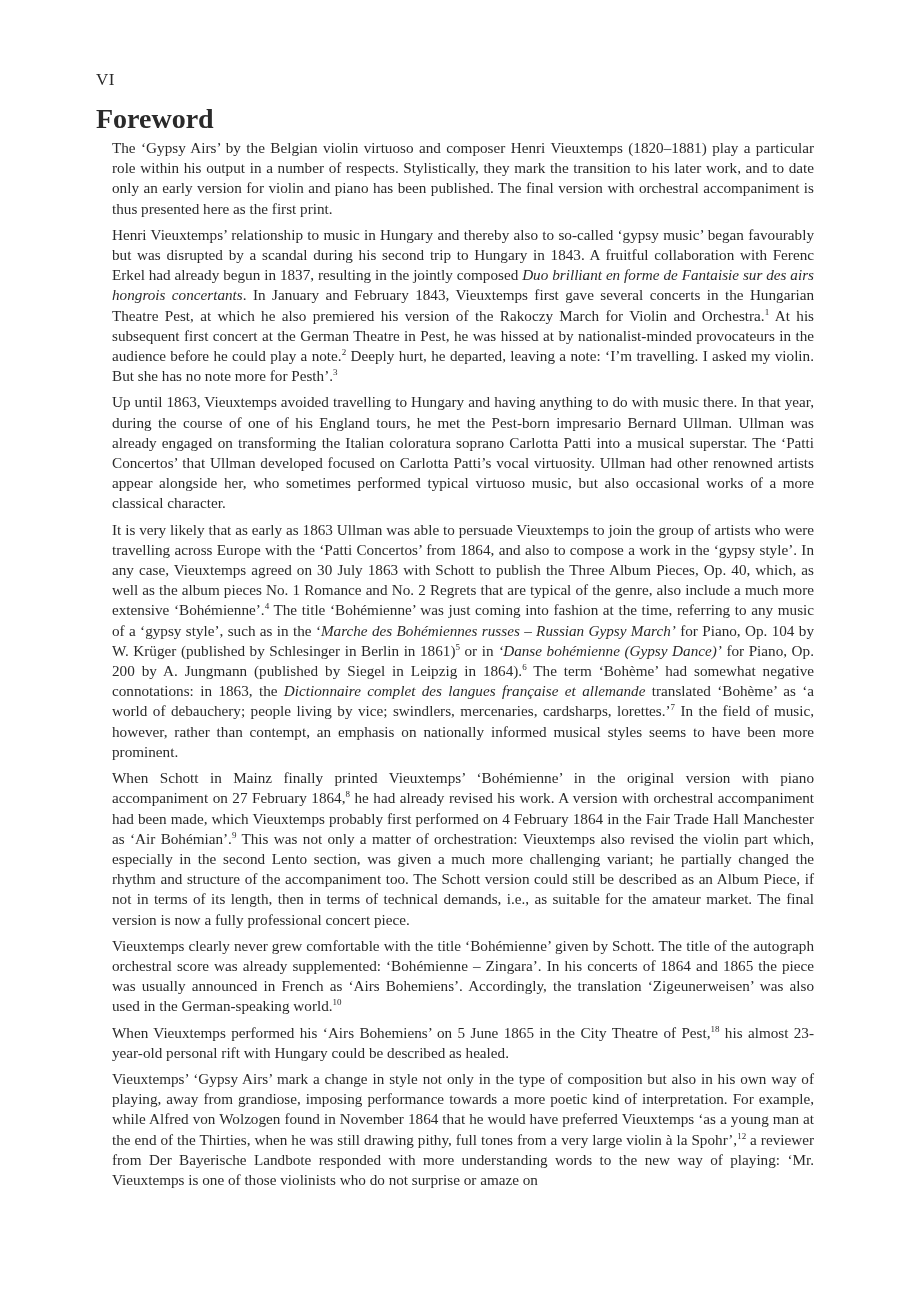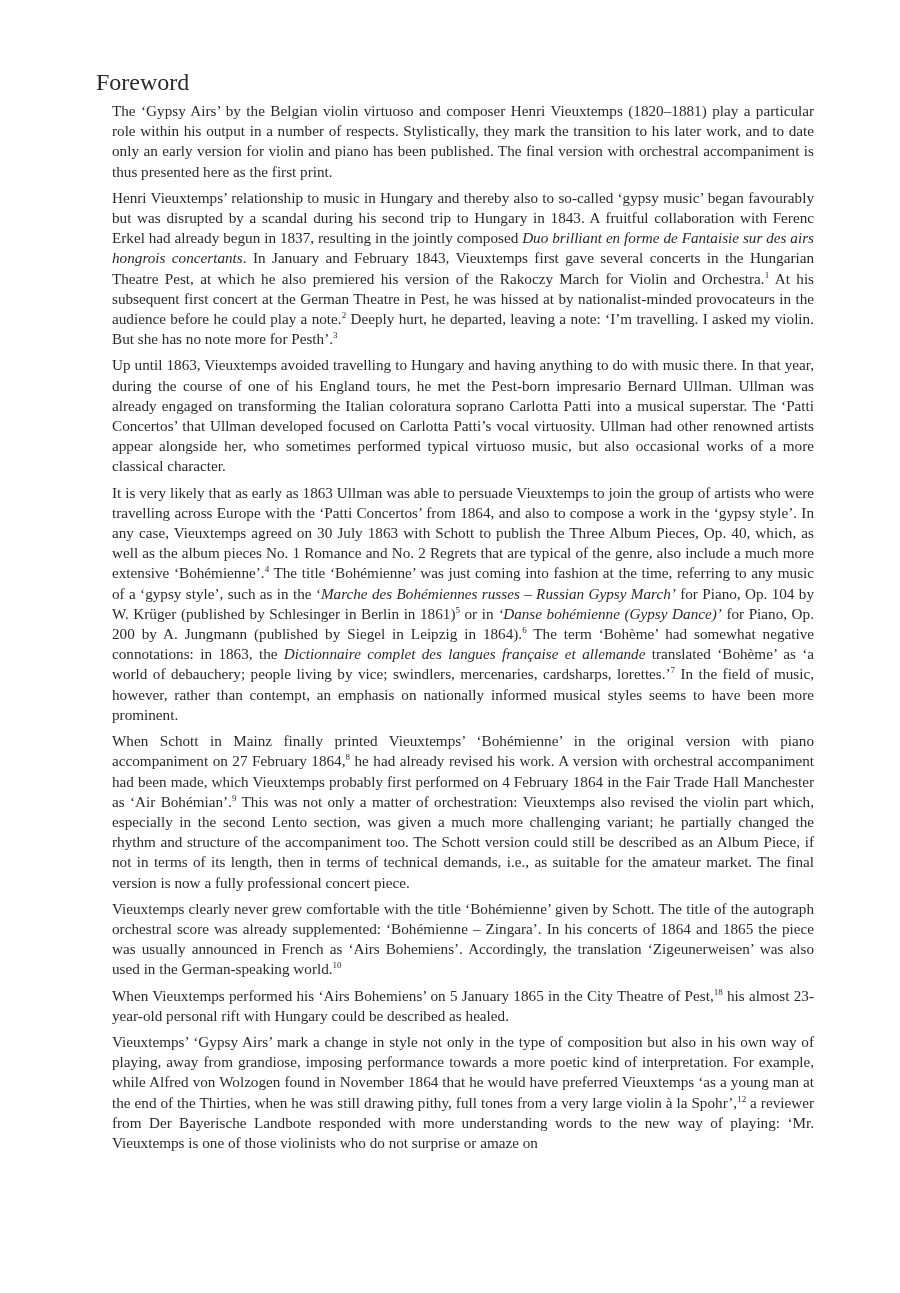--- a/index.html
+++ b/index.html
@@ -3,36 +3,37 @@
 <meta charset="utf-8">
 <style>
   html, body { margin: 0; padding: 0; background: #ffffff; }
   body { width: 900px; height: 1293px; position: relative; overflow: hidden; }
   .page {
     position: absolute; left: 96px; top: 70px; width: 718px;
     font-family: "Liberation Serif", "DejaVu Serif", serif;
     color: #2a2a2a;
   }
   .page-number { font-size: 17px; line-height: 20px; margin: 0 0 17px 0; letter-spacing: 0.5px; }
-  .title { font-size: 24px; line-height: 24px; margin: 0 0 7px 0; font-weight: normal; }
+  .title { font-size: 28px; line-height: 24px; margin: 0 0 7px 0; font-weight: bold; }
   .para {
     font-size: 15.2px; line-height: 20.2px; text-align: justify;
     margin: 0 0 6px 16px; hyphens: none;
   }
   .para i { font-style: italic; }
   sup { font-size: 9px; line-height: 0; vertical-align: super; }
 </style>
 </head>
 <body>
 
 <div class="page">
+  <div class="page-number">VI</div>
   <h1 class="title">Foreword</h1>
   <div id="body-text">
       <p class="para"><span>The ‘Gypsy Airs’ by the Belgian violin virtuoso and composer Henri Vieuxtemps (1820–1881) play a particular role within his output in a number of respects. Stylistically, they mark the transition to his later work, and to date only an early version for violin and piano has been published. The final version with orchestral accompaniment is thus presented here as the first print.</span></p>
       <p class="para"><span>Henri Vieuxtemps’ relationship to music in Hungary and thereby also to so-called ‘gypsy music’ began favourably but was disrupted by a scandal during his second trip to Hungary in 1843. A fruitful collaboration with Ferenc Erkel had already begun in 1837, resulting in the jointly composed </span><i>Duo brilliant en forme de Fantaisie sur des airs hongrois concertants</i><span>. In January and February 1843, Vieuxtemps first gave several concerts in the Hungarian Theatre Pest, at which he also premiered his version of the Rakoczy March for Violin and Orchestra.</span><sup>1</sup><span> At his subsequent first concert at the German Theatre in Pest, he was hissed at by nationalist-minded provocateurs in the audience before he could play a note.</span><sup>2</sup><span> Deeply hurt, he departed, leaving a note: ‘I’m travelling. I asked my violin. But she has no note more for Pesth’.</span><sup>3</sup></p>
       <p class="para"><span>Up until 1863, Vieuxtemps avoided travelling to Hungary and having anything to do with music there. In that year, during the course of one of his England tours, he met the Pest-born impresario Bernard Ullman. Ullman was already engaged on transforming the Italian coloratura soprano Carlotta Patti into a musical superstar. The ‘Patti Concertos’ that Ullman developed focused on Carlotta Patti’s vocal virtuosity. Ullman had other renowned artists appear alongside her, who sometimes performed typical virtuoso music, but also occasional works of a more classical character.</span></p>
       <p class="para"><span>It is very likely that as early as 1863 Ullman was able to persuade Vieuxtemps to join the group of artists who were travelling across Europe with the ‘Patti Concertos’ from 1864, and also to compose a work in the ‘gypsy style’. In any case, Vieuxtemps agreed on 30 July 1863 with Schott to publish the Three Album Pieces, Op. 40, which, as well as the album pieces No. 1 Romance and No. 2 Regrets that are typical of the genre, also include a much more extensive ‘Bohémienne’.</span><sup>4</sup><span> The title ‘Bohémienne’ was just coming into fashion at the time, referring to any music of a ‘gypsy style’, such as in the ‘</span><i>Marche des Bohémiennes russes – Russian Gypsy March’</i><span> for Piano, Op. 104 by W. Krüger (published by Schlesinger in Berlin in 1861)</span><sup>5</sup><span> or in </span><i>‘Danse bohémienne (Gypsy Dance)’</i><span> for Piano, Op. 200 by A. Jungmann (published by Siegel in Leipzig in 1864).</span><sup>6</sup><span> The term ‘Bohème’ had somewhat negative connotations: in 1863, the </span><i>Dictionnaire complet des langues française et allemande</i><span> translated ‘Bohème’ as ‘a world of debauchery; people living by vice; swindlers, mercenaries, cardsharps, lorettes.’</span><sup>7</sup><span> In the field of music, however, rather than contempt, an emphasis on nationally informed musical styles seems to have been more prominent.</span></p>
       <p class="para"><span>When Schott in Mainz finally printed Vieuxtemps’ ‘Bohémienne’ in the original version with piano accompaniment on 27 February 1864,</span><sup>8</sup><span> he had already revised his work. A version with orchestral accompaniment had been made, which Vieuxtemps probably first performed on 4 February 1864 in the Fair Trade Hall Manchester as ‘Air Bohémian’.</span><sup>9</sup><span> This was not only a matter of orchestration: Vieuxtemps also revised the violin part which, especially in the second Lento section, was given a much more challenging variant; he partially changed the rhythm and structure of the accompaniment too. The Schott version could still be described as an Album Piece, if not in terms of its length, then in terms of technical demands, i.e., as suitable for the amateur market. The final version is now a fully professional concert piece.</span></p>
       <p class="para"><span>Vieuxtemps clearly never grew comfortable with the title ‘Bohémienne’ given by Schott. The title of the autograph orchestral score was already supplemented: ‘Bohémienne – Zingara’. In his concerts of 1864 and 1865 the piece was usually announced in French as ‘Airs Bohemiens’. Accordingly, the translation ‘Zigeunerweisen’ was also used in the German-speaking world.</span><sup>10</sup></p>
-      <p class="para"><span>When Vieuxtemps performed his ‘Airs Bohemiens’ on 5 January 1865 in the City Theatre of Pest,</span><sup>18</sup><span> his almost 23-year-old personal rift with Hungary could be described as healed.</span></p>
+      <p class="para"><span>When Vieuxtemps performed his ‘Airs Bohemiens’ on 5 June 1865 in the City Theatre of Pest,</span><sup>18</sup><span> his almost 23-year-old personal rift with Hungary could be described as healed.</span></p>
       <p class="para"><span>Vieuxtemps’ ‘Gypsy Airs’ mark a change in style not only in the type of composition but also in his own way of playing, away from grandiose, imposing performance towards a more poetic kind of interpretation. For example, while Alfred von Wolzogen found in November 1864 that he would have preferred Vieuxtemps ‘as a young man at the end of the Thirties, when he was still drawing pithy, full tones from a very large violin à la Spohr’,</span><sup>12</sup><span> a reviewer from Der Bayerische Landbote responded with more understanding words to the new way of playing: ‘Mr. Vieuxtemps is one of those violinists who do not surprise or amaze on</span></p>
     </div>
 </div>
 
 </body></html>

